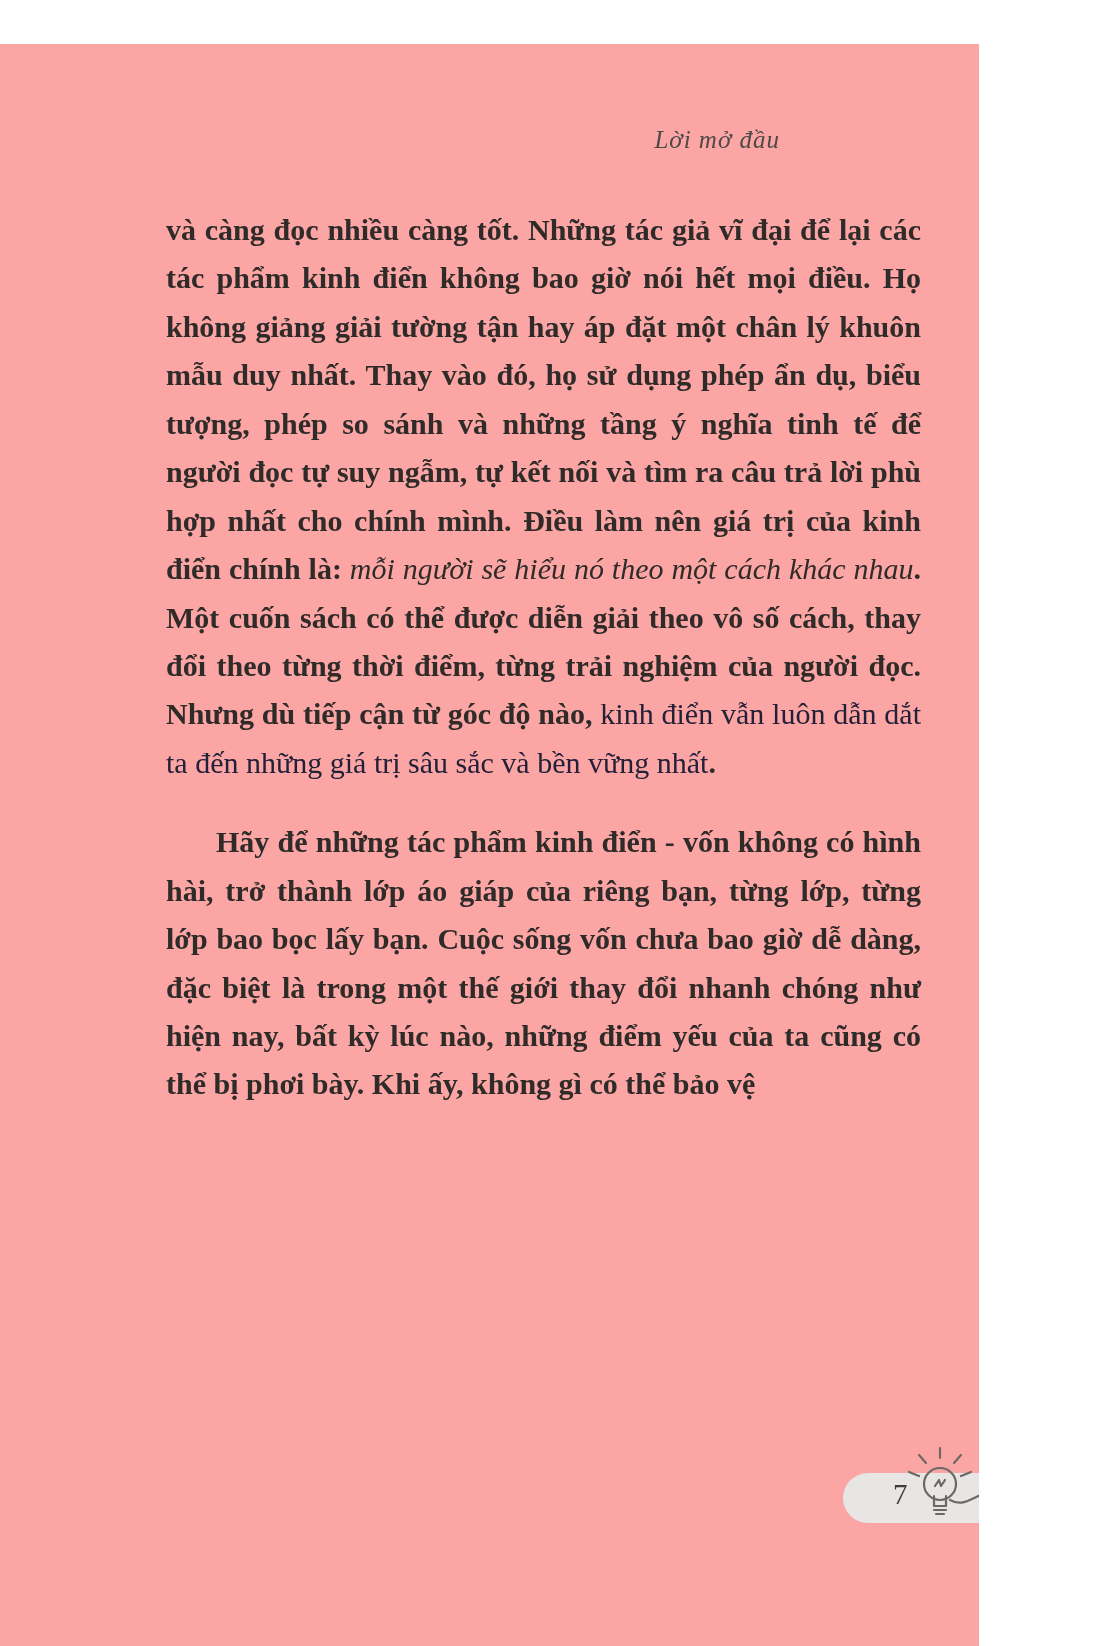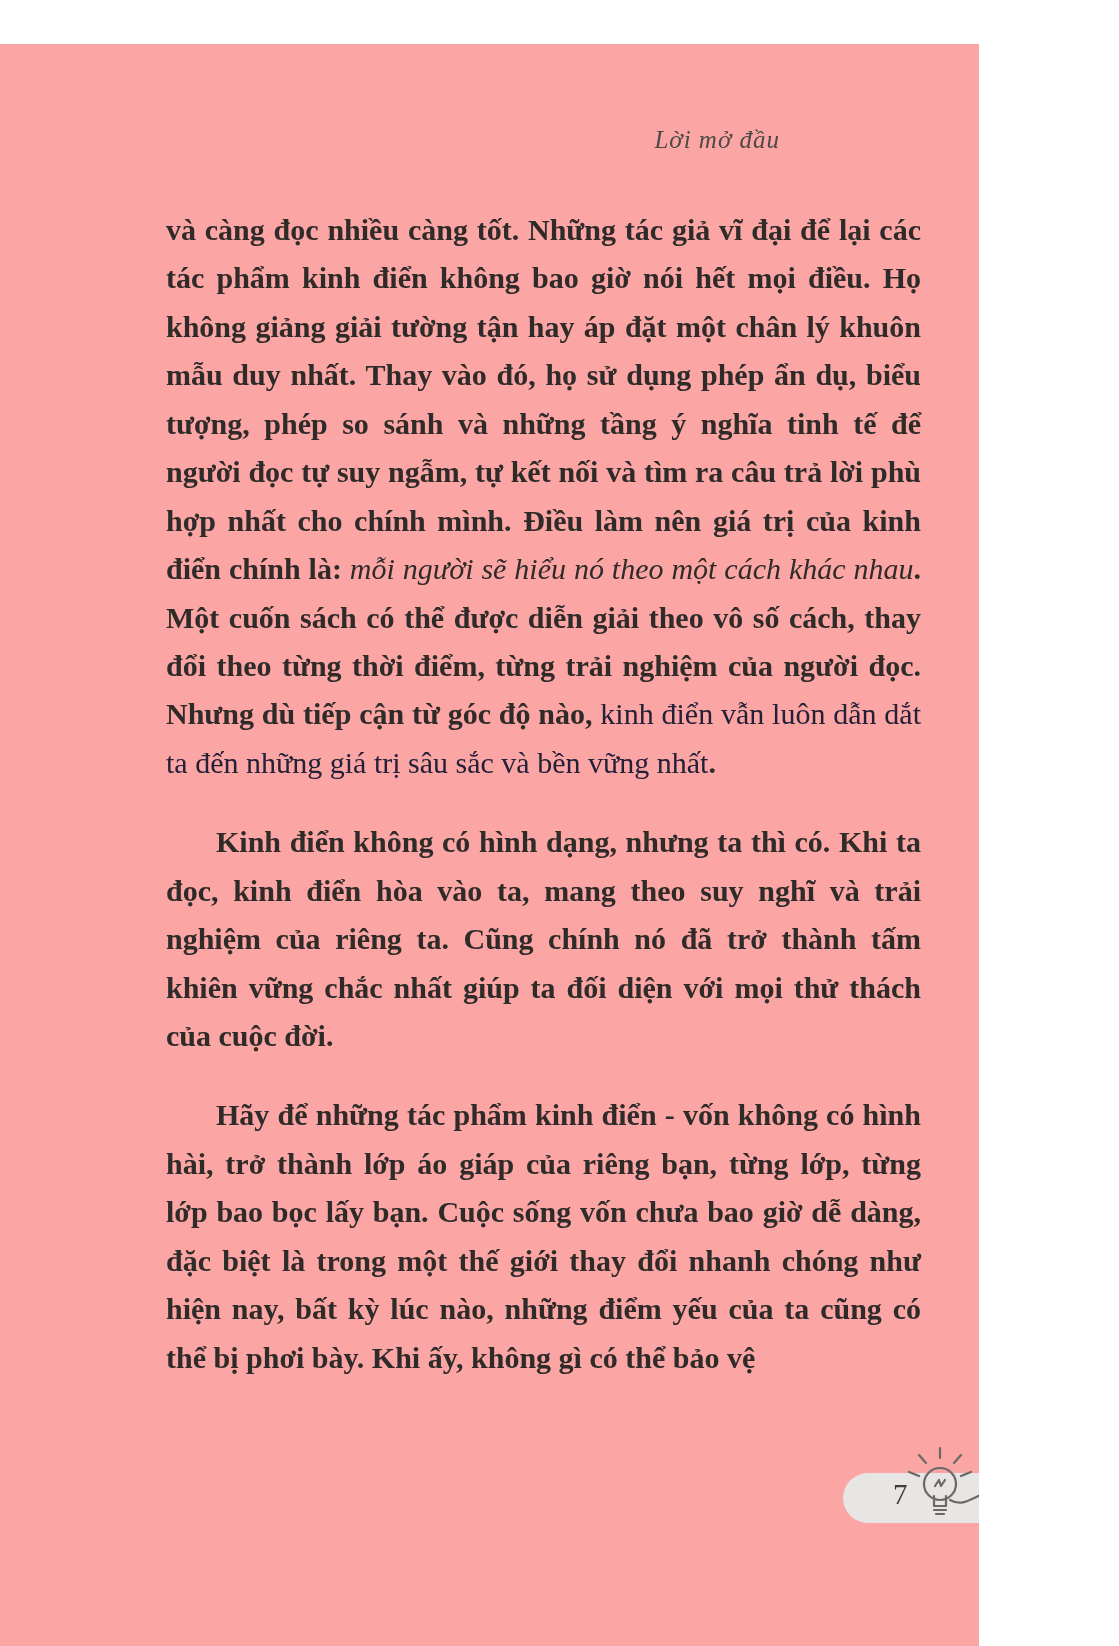--- a/index.html
+++ b/index.html
@@ -71,21 +71,20 @@
 </style>
 </head>
 <body>
 
 <div class="page">
 
   <div class="running-header">Lời mở đầu</div>
 
   <div class="page-body">
       <p class="para"><span class="seg-normal">và càng đọc nhiều càng tốt. Những tác giả vĩ đại để lại các tác phẩm kinh điển không bao giờ nói hết mọi điều. Họ không giảng giải tường tận hay áp đặt một chân lý khuôn mẫu duy nhất. Thay vào đó, họ sử dụng phép ẩn dụ, biểu tượng, phép so sánh và những tầng ý nghĩa tinh tế để người đọc tự suy ngẫm, tự kết nối và tìm ra câu trả lời phù hợp nhất cho chính mình. Điều làm nên giá trị của kinh điển chính là: </span><span class="seg-italic">mỗi người sẽ hiểu nó theo một cách khác nhau</span><span class="seg-normal">. Một cuốn sách có thể được diễn giải theo vô số cách, thay đổi theo từng thời điểm, từng trải nghiệm của người đọc. Nhưng dù tiếp cận từ góc độ nào, </span><span class="seg-bold">kinh điển vẫn luôn dẫn dắt ta đến những giá trị sâu sắc và bền vững nhất</span><span class="seg-normal">.</span></p>
-      <p class="para indent"><span class="seg-normal">Kinh điển không có hình dạng, nhưng ta thì có. Khi ta đọc, kinh điển hòa vào ta, mang theo suy nghĩ và trải nghiệm của riêng ta. Cũng chính nó đã trở thành tấm khiên vững chắc nhất giúp ta đối diện với mọi thử thách của cuộc đời.</span></p>
       <p class="para indent"><span class="seg-normal">Hãy để những tác phẩm kinh điển - vốn không có hình hài, trở thành lớp áo giáp của riêng bạn, từng lớp, từng lớp bao bọc lấy bạn. Cuộc sống vốn chưa bao giờ dễ dàng, đặc biệt là trong một thế giới thay đổi nhanh chóng như hiện nay, bất kỳ lúc nào, những điểm yếu của ta cũng có thể bị phơi bày. Khi ấy, không gì có thể bảo vệ</span></p>
     </div>
 
   <div class="footer-pill"></div>
 
   <div class="page-number">7</div>
 
   <svg class="footer-doodle" viewBox="0 0 270 105" fill="none" stroke="#6b6966" stroke-width="2.2" stroke-linecap="round" stroke-linejoin="round">
     <g>
 

